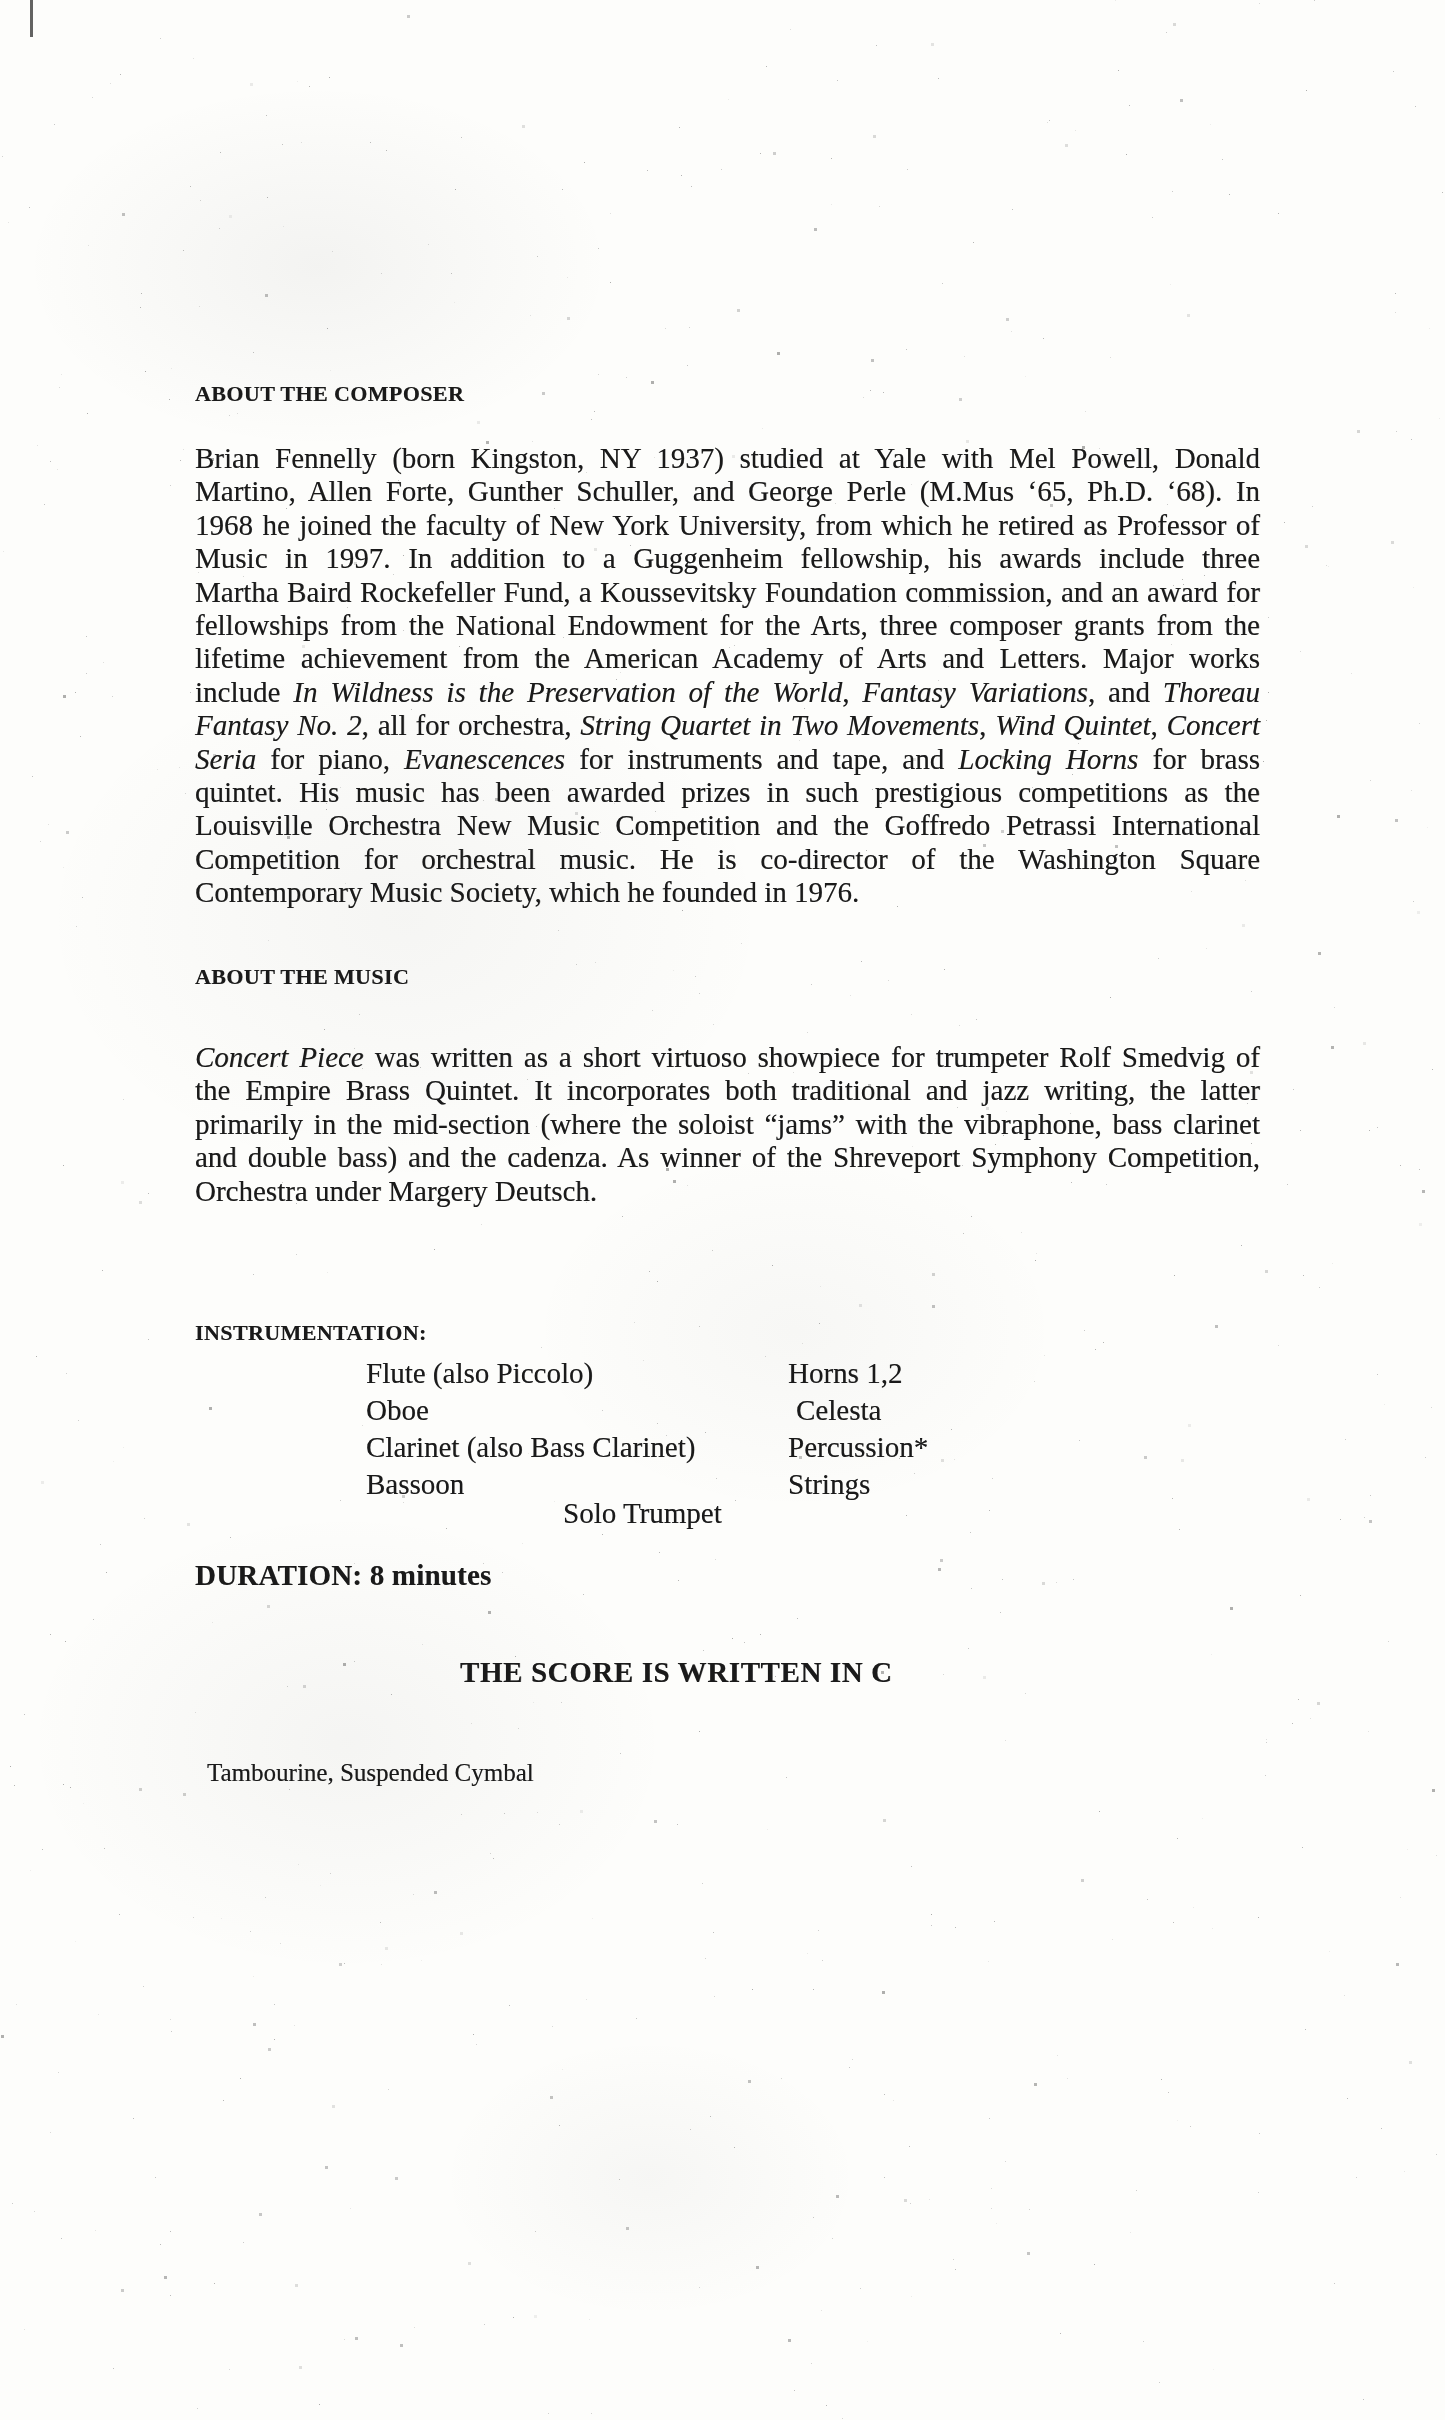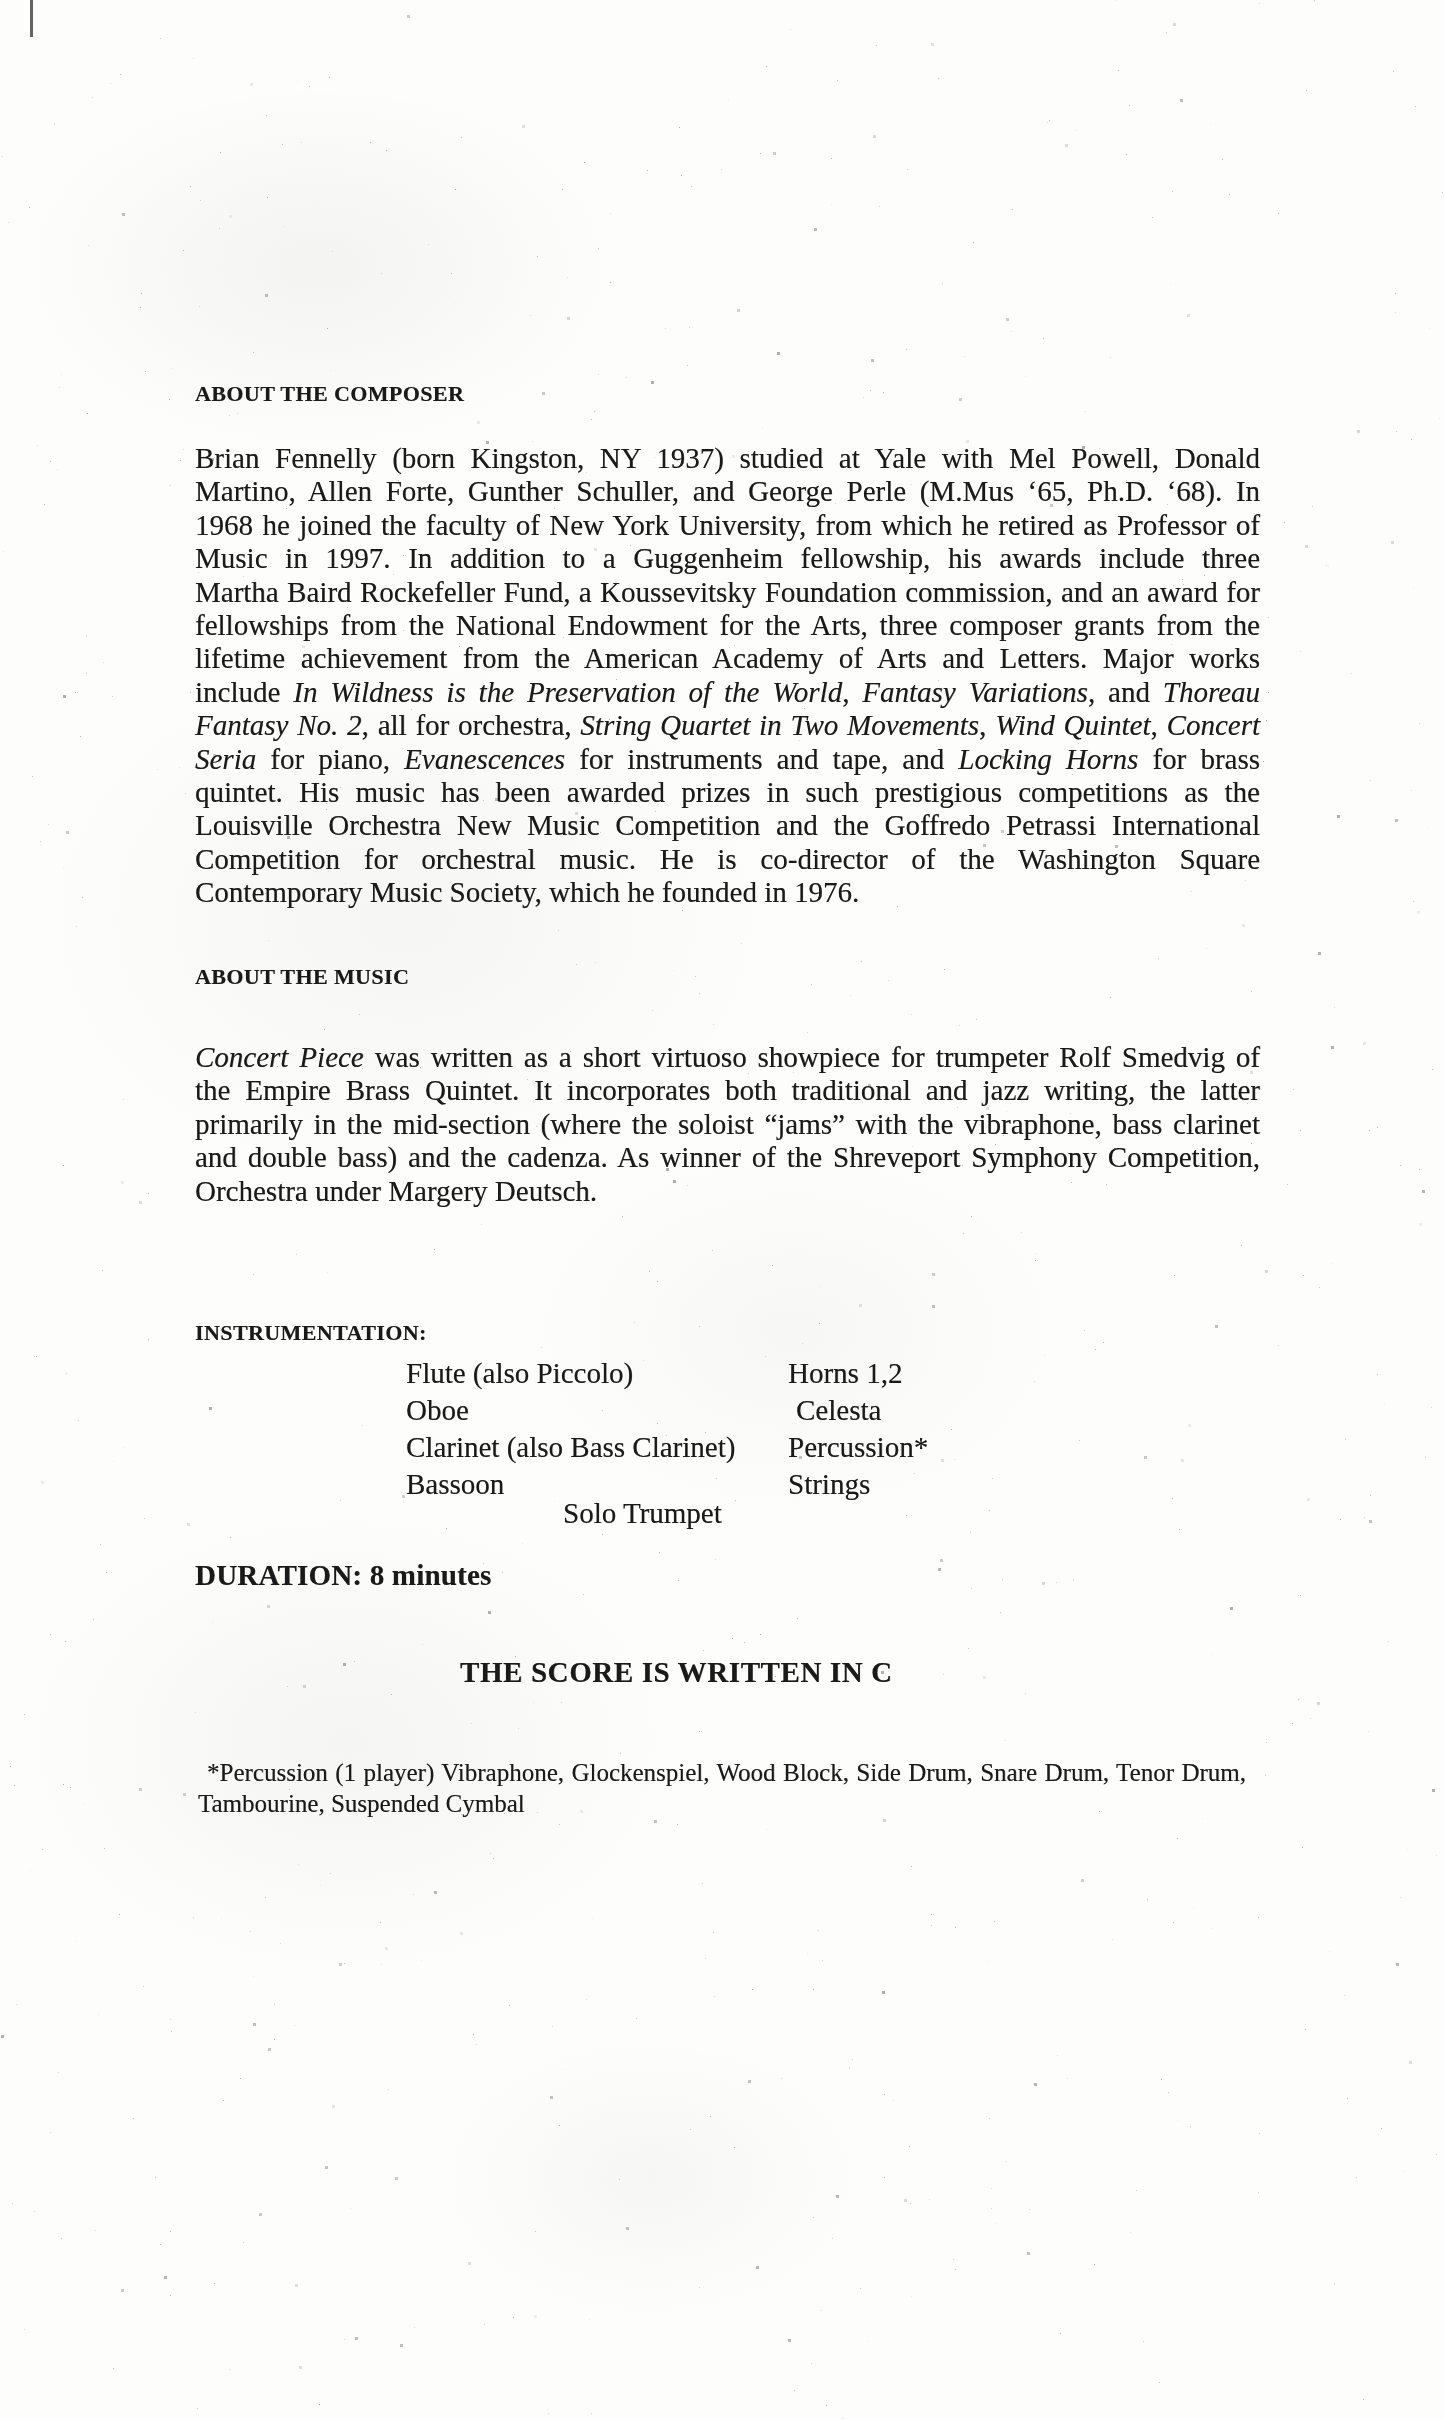--- a/index.html
+++ b/index.html
@@ -25,21 +25,21 @@
   .h-composer{left:195px;top:381px;}
   .h-music{left:195px;top:964px;}
   .h-instr{left:195px;top:1320px;}
   .para{position:absolute;left:195px;width:1065px;font-size:29px;line-height:33.4px;}
   .para1{top:442px;}
   .para2{top:1041px;}
   .tline{white-space:normal;}
   .just{text-align:justify;text-align-last:justify;text-justify:inter-word;}
   i{font-style:italic;}
   .instr-col{position:absolute;top:1355px;font-size:29px;line-height:37px;white-space:nowrap;}
-  .instr-left{left:366px;margin-left:40px;}
+  .instr-left{left:366px;}
   .instr-right{left:788px;}
   .instr-right .litem:nth-child(2){padding-left:8px;}
   .solo{position:absolute;left:563px;top:1497px;font-size:29px;white-space:nowrap;}
   .duration{position:absolute;left:195px;top:1559px;font-size:29px;font-weight:700;white-space:nowrap;letter-spacing:0.2px;}
   .score-note{position:absolute;left:460px;top:1656px;font-size:29px;font-weight:600;letter-spacing:0.6px;white-space:nowrap;}
   .footnote{position:absolute;left:198px;top:1757px;width:1048px;font-size:25px;line-height:31px;}
   .footnote .tline:first-child{padding-left:9px;}
 </style>
 </head>
 <body>
@@ -86,16 +86,15 @@
       <div class="litem">Horns 1,2</div>
       <div class="litem">Celesta</div>
       <div class="litem">Percussion*</div>
       <div class="litem">Strings</div>
     </div>
   <div class="solo">Solo Trumpet</div>
 
   <div class="duration">DURATION: 8 minutes</div>
   <div class="score-note">THE SCORE IS WRITTEN IN C</div>
   <div class="footnote">
-      <div class="tline just"><span>*Percussion (1 player) Vibraphone, Glockenspiel, Wood Block, Side Drum, Snare Drum, Tenor Drum,</span></div>
       <div class="tline"><span>Tambourine, Suspended Cymbal</span></div>
     </div>
 </div>
 
 </body></html>

